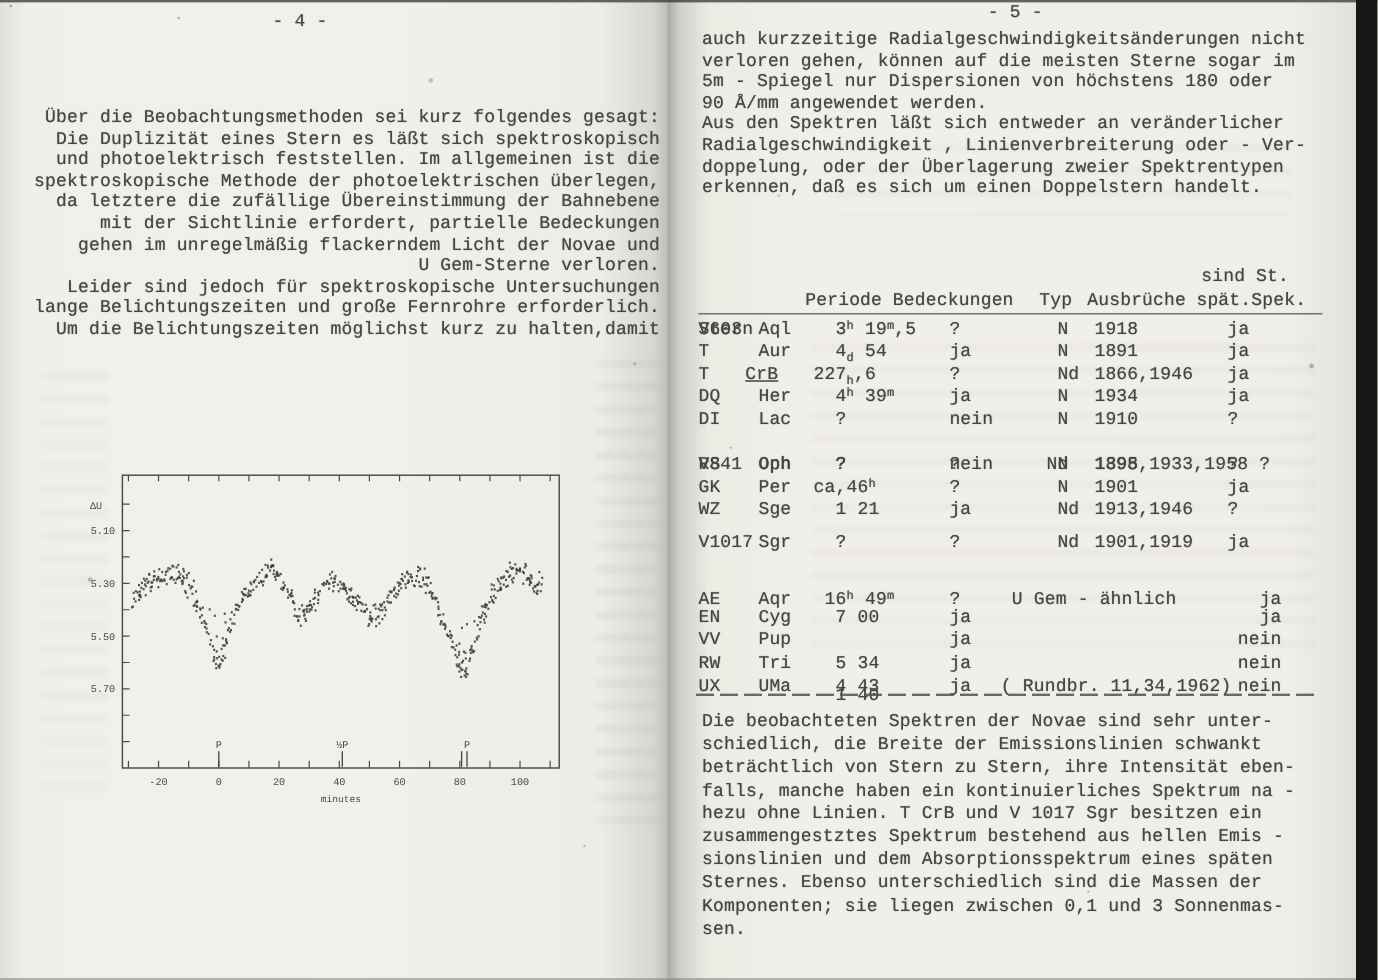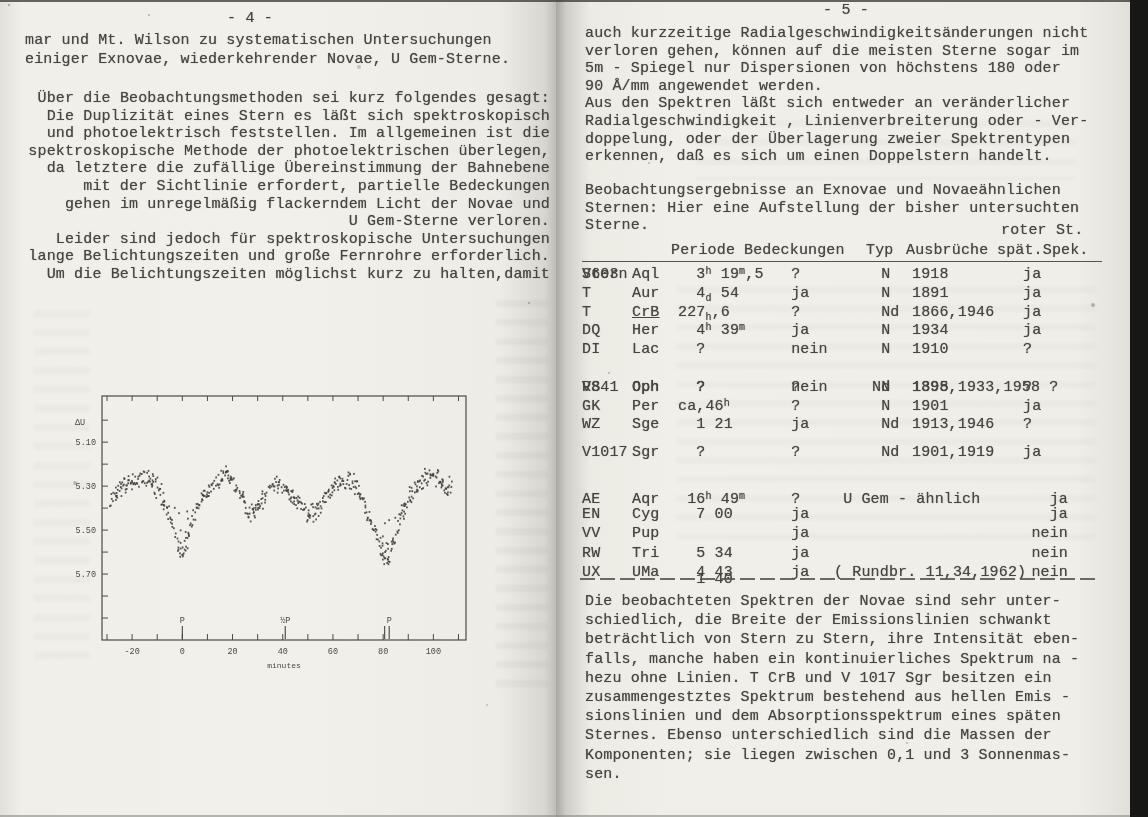--- a/index.html
+++ b/index.html
@@ -61,22 +61,20 @@
   .axt2{font-size:8px;fill:#4c4a46;}
 </style>
 </head>
 <body>
 
 <div class="scan">
 
   <div class="page page-left">
     <div class="tx pageno" style="left:180px;top:10px;width:140px;">- 4 -</div>
 
-    <div class="tx lh-b" style="left:25px;top:31px;width:520px;">mar und Mt. Wilson zu systematischen Untersuchungen
-einiger Exnovae, wiederkehrender Novae, U Gem-Sterne.</div>
 
     <div class="tx lh-a" style="left:25px;top:90px;width:525px;text-align:right;">Über die Beobachtungsmethoden sei kurz folgendes gesagt:
 Die Duplizität eines Stern es läßt sich spektroskopisch
 und photoelektrisch feststellen. Im allgemeinen ist die
 spektroskopische Methode der photoelektrischen überlegen,
 da letztere die zufällige Übereinstimmung der Bahnebene
 mit der Sichtlinie erfordert, partielle Bedeckungen
 gehen im unregelmäßig flackerndem Licht der Novae und
 U Gem-Sterne verloren.
 Leider sind jedoch für spektroskopische Untersuchungen
@@ -758,25 +756,22 @@
 
     <div class="tx lh-a" style="left:29px;top:25px;width:530px;">auch kurzzeitige Radialgeschwindigkeitsänderungen nicht
 verloren gehen, können auf die meisten Sterne sogar im
 5m - Spiegel nur Dispersionen von höchstens 180 oder
 90 Å/mm angewendet werden.
 Aus den Spektren läßt sich entweder an veränderlicher
 Radialgeschwindigkeit , Linienverbreiterung oder - Ver-
 doppelung, oder der Überlagerung zweier Spektrentypen
 erkennen, daß es sich um einen Doppelstern handelt.</div>
 
-    <div class="tx lh-a" style="left:29px;top:182px;width:530px;">Beobachtungsergebnisse an Exnovae und Novaeähnlichen
-Sternen: Hier eine Aufstellung der bisher untersuchten
-Sterne.</div>
-
-    <div class="tx" style="left:445px;top:222px;">roter St.</div>
+
+    <div class="tx" style="left:445px;top:222px;">sind St.</div>
 
     <div class="tbl" style="left:26px;top:242px;width:520px;height:218px;">
         <div class="thead">
           <span style="left: 0px; margin-top: 24px;">Stern</span>
           <span style="left: 89px;">Periode</span>
           <span style="left: 162px;">Bedeckungen</span>
           <span style="left: 284px;">Typ</span>
           <span style="left: 324px;">Ausbrüche</span>
           <span style="left: 415px; text-align: center;">spät.Spek.</span>
         </div>
@@ -793,21 +788,21 @@
           <span style="left: 0px;">T</span>
           <span style="left: 50px;">Aur</span>
           <span style="left: 96px;">  4<sub>d</sub> 54</span>
           <span style="left: 200px;"> ja</span>
           <span style="left: 290px;"> N</span>
           <span style="left: 330px;">1891</span>
           <span style="left: 441px;">ja</span>
         </div>
         <div class="trow" style="top: 61.6px;">
           <span style="left: 0px;">T</span>
-          <span style="left: 50px; text-decoration: underline;">CrB</span>
+          <span style="left: 39px; text-decoration: underline;">CrB</span>
           <span style="left: 96px;">227<sub>h</sub>,6</span>
           <span style="left: 200px;"> ?</span>
           <span style="left: 290px;"> Nd</span>
           <span style="left: 330px;">1866,1946</span>
           <span style="left: 441px;">ja</span>
         </div>
         <div class="trow" style="top: 80.4px;">
           <span style="left: 0px;">DQ</span>
           <span style="left: 50px;">Her</span>
           <span style="left: 96px;">  4<sup>h</sup> 39<sup>m</sup></span>

